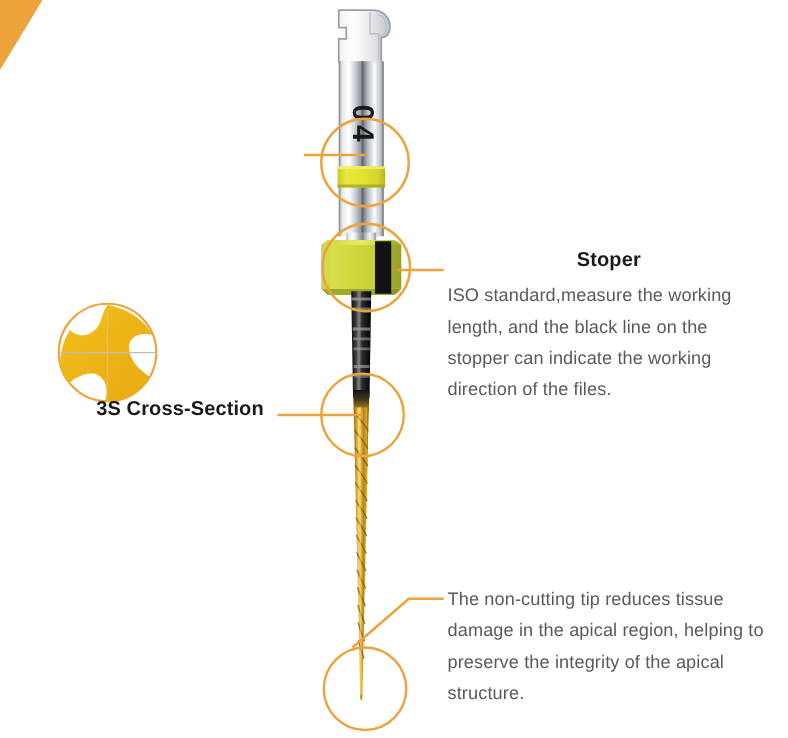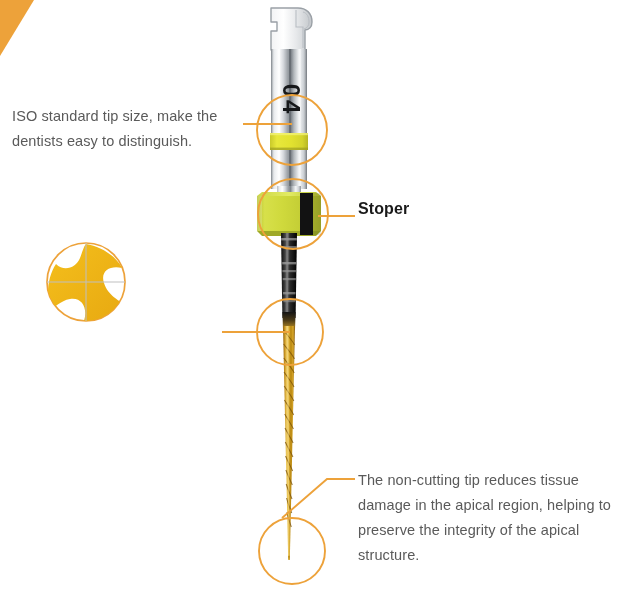--- a/index.html
+++ b/index.html
@@ -19,21 +19,21 @@
     background:#eda23a;
     clip-path:polygon(0 0, 34px 0, 0 56px);
     -webkit-clip-path:polygon(0 0, 34px 0, 0 56px);
   }
 
   
   .art{position:absolute;left:0;top:0;width:630px;height:590px;}
 
   
   .txt{position:absolute;color:#5a5a5a;font-size:14.5px;line-height:1.72;letter-spacing:.1px;}
-  .ttl{font-weight:bold;color:#1a1a1a;font-size:16px;letter-spacing:.1px;line-height:1.3;margin-bottom:4px;}
+  .ttl{font-weight:bold;color:#1a1a1a;font-size:16px;letter-spacing:.1px;line-height:1.3;margin-bottom:4px;text-align:center;}
 
   #iso-block{left:12px;top:104px;width:240px;}
   #stoper-block{left:358px;top:199px;width:258px;}
   #cross-block{left:18px;top:318px;width:252px;}
   #tip-block{left:358px;top:468px;width:258px;}
 
   .blk p{margin:0;}
   .blk .ttl{margin:0 0 5px 0;}
 </style>
 </head>
@@ -239,28 +239,27 @@
                  C58,301 52,312 50,307
                  C46,294 48,276 56,264
                  C64,272 76,268 80,258
                  C83,250 84,246 86,244 Z" fill="url(#gXs)"></path>
       </g>
       <line x1="47" y1="282" x2="125" y2="282" stroke="#bfbfbf" stroke-width="1"></line>
       <line x1="86" y1="243" x2="86" y2="321" stroke="#bfbfbf" stroke-width="1"></line>
     </g>
   </svg>
 
-  <div class="txt blk" id="iso-block">
-    <p>ISO standard tip size, make the dentists easy to distinguish.</p>
-  </div>
 
   <div class="txt blk" id="stoper-block">
     <p class="ttl">Stoper</p>
+    <p>ISO standard,measure the working length, and the black line on the stopper can indicate the working direction of the files.</p>
   </div>
 
   <div class="txt blk" id="cross-block">
+    <p class="ttl">3S Cross-Section</p>
   </div>
 
   <div class="txt blk" id="tip-block">
     <p>The non-cutting tip reduces tissue damage in the apical region, helping to preserve the integrity of the apical structure.</p>
   </div>
 
 </div>
 
 </body></html>

